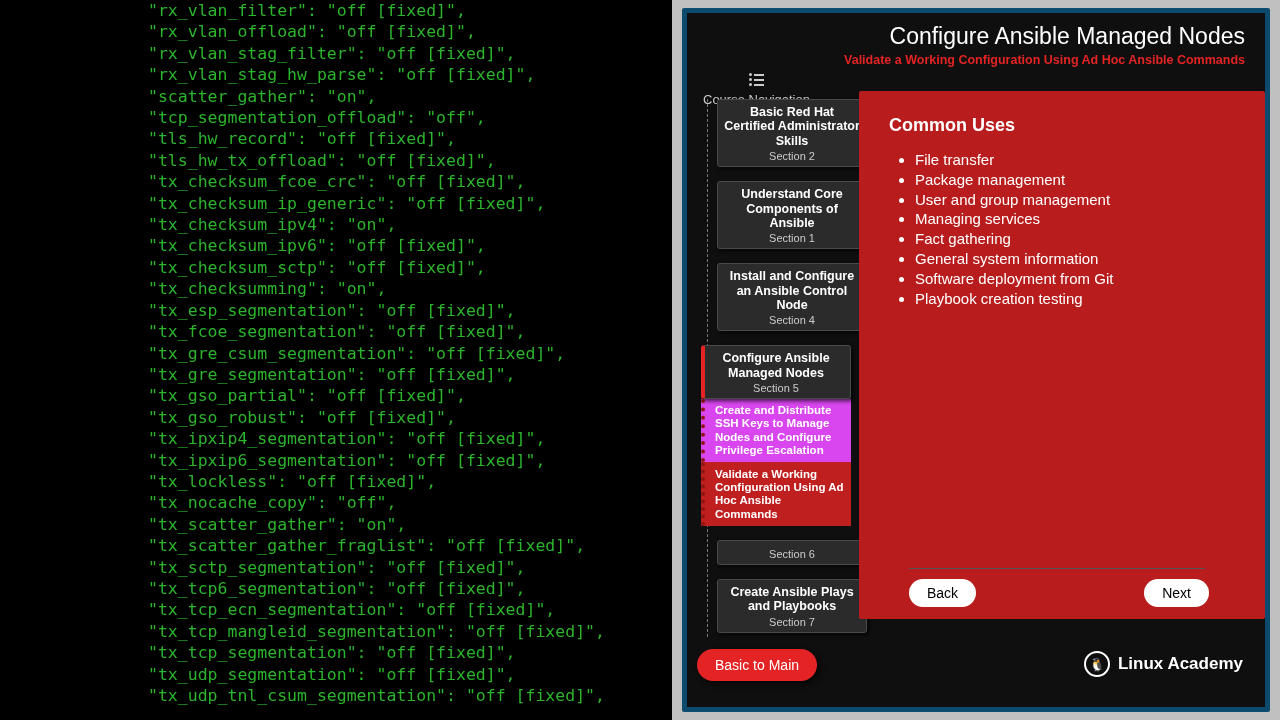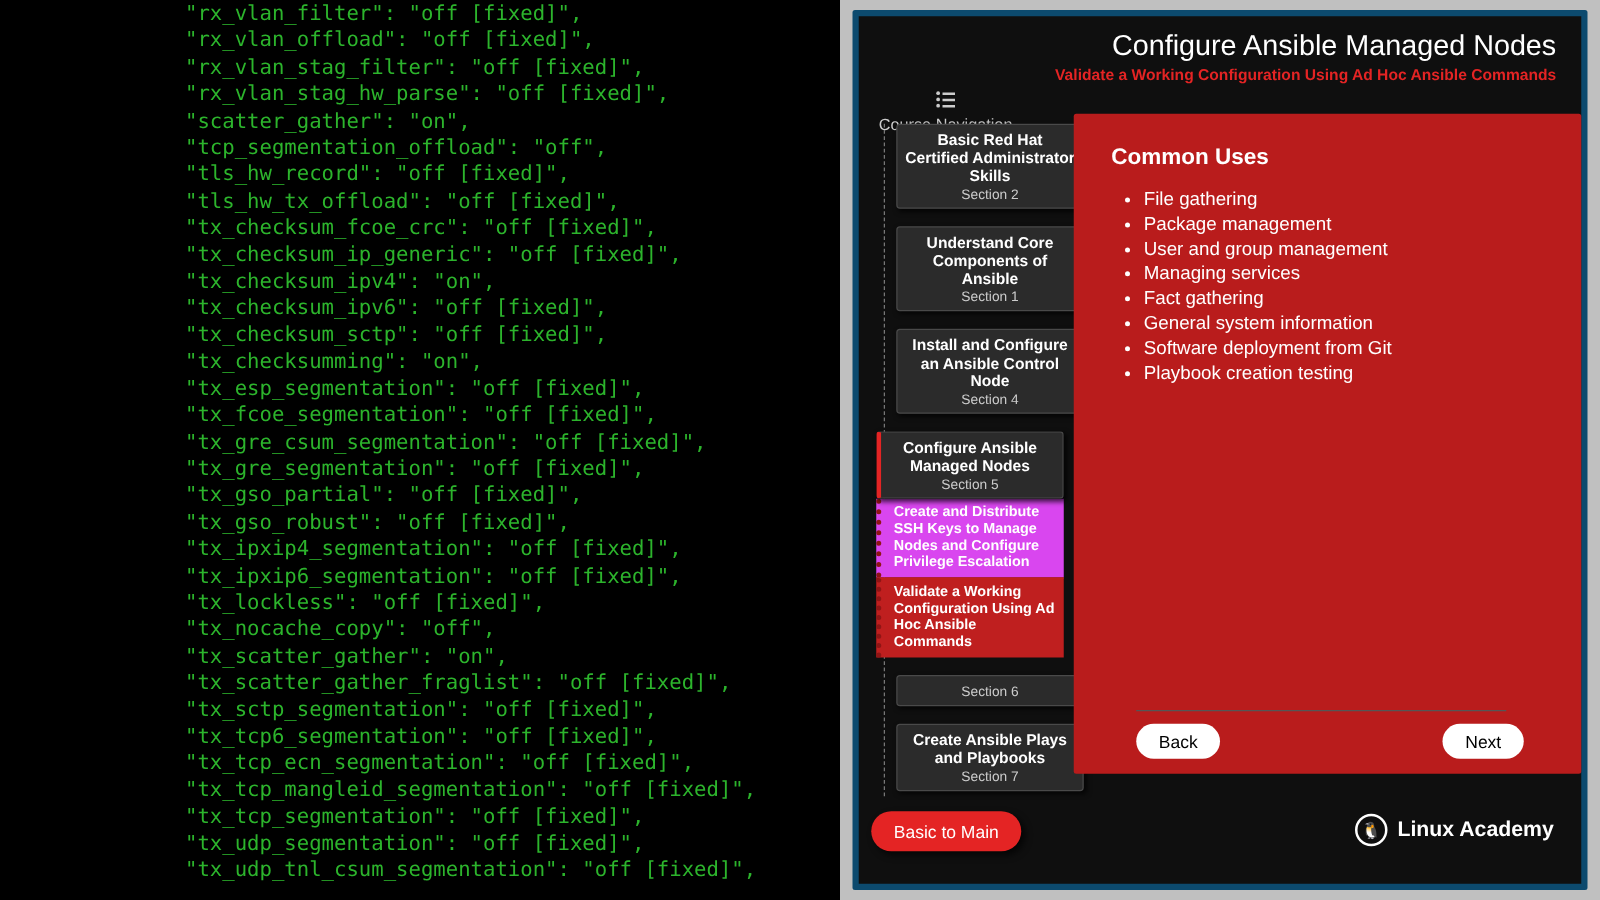--- a/index.html
+++ b/index.html
@@ -173,21 +173,21 @@
   .footer-rule {
     position: absolute;
     left: 50px;
     right: 60px;
     bottom: 50px;
     border-top: 1px solid #555;
   }
   .btnrow {
     position: absolute;
     left: 50px;
-    right: 46px;
+    right: 56px;
     bottom: 12px;
     display: flex;
     justify-content: space-between;
   }
   .pill {
     background: #fff;
     color: #000;
     font-size: 14px;
     font-weight: 500;
     padding: 6px 18px;
@@ -308,21 +308,21 @@
       <div class="stitle">Create Ansible Plays and Playbooks</div>
       <div class="ssec">Section 7</div>
     </div>
   </div>
 
   <button class="backmain">Basic to Main</button>
 
   <div class="contentpane">
     <div class="content-title">Common Uses</div>
     <ul class="content-list" id="contentlist">
-        <li>File gathering</li>
+        <li>File transfer</li>
         <li>Package management</li>
         <li>User and group management</li>
         <li>Managing services</li>
         <li>Fact gathering</li>
         <li>General system information</li>
         <li>Software deployment from Git</li>
         <li>Playbook creation testing</li>
       </ul>
     <div class="footer-rule"></div>
     <div class="btnrow">

